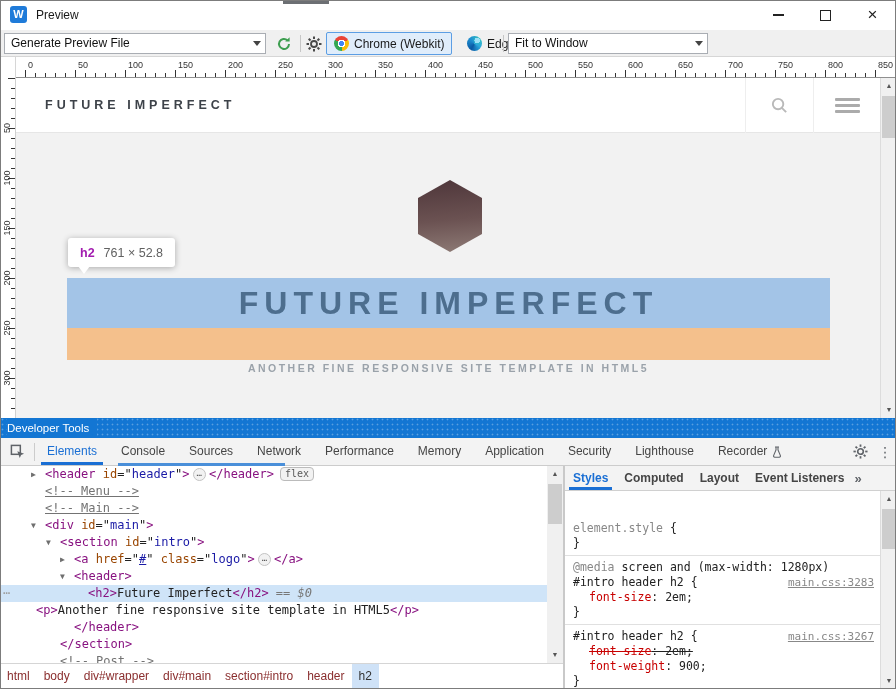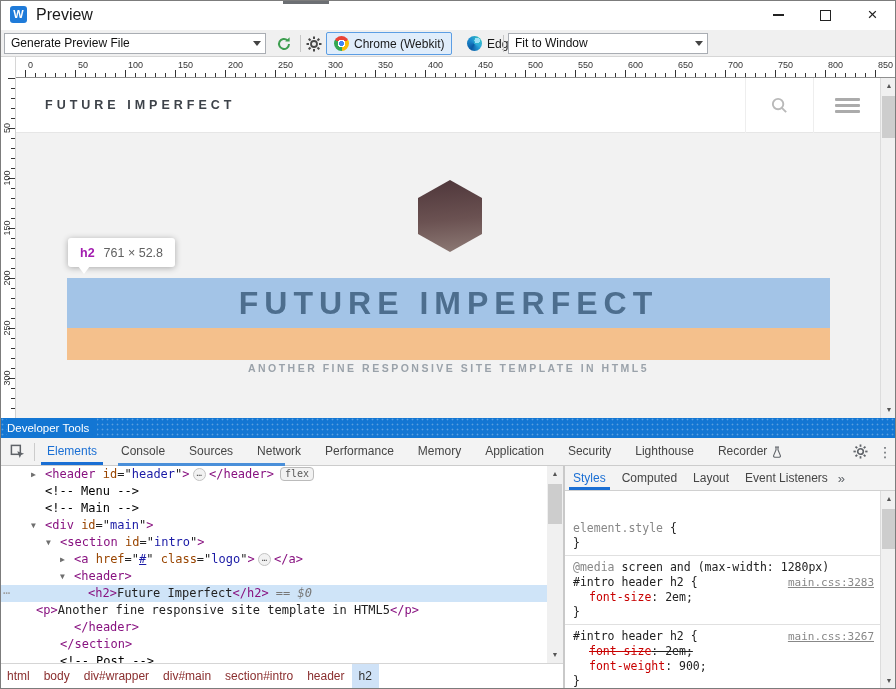--- a/index.html
+++ b/index.html
@@ -5,21 +5,21 @@
   html,body{margin:0;padding:0;background:#e8e8e8;}
   *{box-sizing:border-box;}
   #win{position:relative;width:896px;height:689px;background:#fff;
        font-family:"Liberation Sans",sans-serif;overflow:hidden;}
   .frame{position:absolute;inset:0;border:1px solid #7c7c7c;pointer-events:none;z-index:99;}
 
   
   .titlebar{position:absolute;left:0;top:0;width:896px;height:30px;background:#fff;}
   .appicon{position:absolute;left:10px;top:6px;width:17px;height:17px;background:#1f7bd9;border-radius:3px;
            color:#fff;font-size:11px;font-weight:bold;text-align:center;line-height:17px;}
-  .apptitle{position:absolute;left:36px;top:0;line-height:30px;font-size:16px;color:#1a1a1a;}
+  .apptitle{position:absolute;left:36px;top:0;line-height:30px;font-size:12px;color:#1a1a1a;}
   .artifact{position:absolute;left:283px;top:0;width:46px;height:4px;background:#52565b;opacity:.85;}
   .winbtn{position:absolute;top:0;width:47px;height:30px;display:flex;align-items:center;justify-content:center;}
   .min-glyph{display:block;width:11px;height:2px;background:#222;}
   .max-glyph{display:block;width:11px;height:11px;border:1.4px solid #222;}
   .close-glyph{font-size:17px;color:#222;line-height:30px;}
 
   
   .toolbar{position:absolute;left:0;top:30px;width:896px;height:27px;background:#f0f0f0;border-bottom:1px solid #d6d6d6;}
   .combo{position:absolute;top:3px;height:21px;background:#fff;border:1px solid #a9adb3;font-size:12px;color:#111;}
   .combo .ctext{position:absolute;left:6px;top:0;line-height:19px;white-space:nowrap;}
@@ -101,38 +101,38 @@
 
   
   .tree{position:absolute;left:0;top:466px;width:563px;height:197px;background:#fff;overflow:hidden;
         font-family:"DejaVu Sans Mono",monospace;font-size:12px;}
   .trow{position:relative;height:17px;line-height:17px;white-space:pre;}
   .trow.sel{background:#cfe4f8;}
   .tarrow{position:absolute;top:0;font-size:8px;color:#6f6f6f;}
   .mdots{position:absolute;left:3px;top:0;color:#9e9e9e;}
   .ttext{display:block;}
   .sg-t{color:#881280;} .sg-a{color:#994500;} .sg-v{color:#1a1aa6;} .sg-p{color:#222;}
-  .sg-c{color:#000000;} .sg-m{color:#777;} .sg-i{color:#777;font-style:italic;}
+  .sg-c{color:#737373;text-decoration:underline;} .sg-m{color:#777;} .sg-i{color:#777;font-style:italic;}
   .sg-l{color:#1a1aa6;text-decoration:underline;}
   .sg-e{display:inline-block;border:1px solid #c3c3c3;background:#f2f2f2;border-radius:7px;color:#555;
         font-size:9px;line-height:8px;padding:0 3px 3px 3px;margin:0 3px;vertical-align:2px;}
   .sg-b{display:inline-block;border:1px solid #bbb;background:#f2f2f2;border-radius:4px;color:#5a5a5a;
         font-size:10px;line-height:12px;padding:0 4px;margin-left:6px;vertical-align:1px;}
   .dt-vdiv{position:absolute;left:563px;top:466px;width:2px;height:223px;background:#c9c9c9;}
 
   
   .crumbs{position:absolute;left:0;top:663px;width:563px;height:26px;background:#fff;border-top:1px solid #d5d5d5;
           display:flex;align-items:center;font-size:12px;}
   .crumb{padding:0 7px;height:25px;line-height:25px;color:#8a2e2e;white-space:nowrap;}
   .crumb.sel{background:#cfe2f7;color:#333;}
 
   
   .sidepane{position:absolute;left:565px;top:466px;width:331px;height:223px;background:#fff;}
   .sp-tabs{position:absolute;left:0;top:0;width:331px;height:25px;background:#f3f3f3;border-bottom:1px solid #d0d0d0;
-           display:flex;align-items:center;}
+           display:flex;align-items:center;font-weight:bold;}
   .stab{position:relative;height:24px;line-height:24px;padding:0 8px;font-size:12px;color:#454545;white-space:nowrap;}
   .stab.active{color:#1a6fd4;}
   .stab.active::after{content:"";position:absolute;left:4px;right:4px;bottom:0;height:3px;background:#1a6fd4;}
   .more-tabs{margin-left:2px;color:#5f6368;font-size:13px;}
   .sp-tools{position:absolute;left:0;top:25px;width:315px;height:26px;background:#fff;border-bottom:1px solid #ddd;
             display:flex;align-items:center;padding-left:6px;}
   .filter-input{width:148px;height:18px;border:1px solid #c7c7c7;border-radius:8px;font-size:11px;padding:0 7px;
                 color:#333;font-family:"Liberation Sans",sans-serif;outline:none;}
   .filter-input::placeholder{color:#949494;}
   .ttool{font-size:11px;color:#3c4043;margin-left:10px;white-space:nowrap;}

